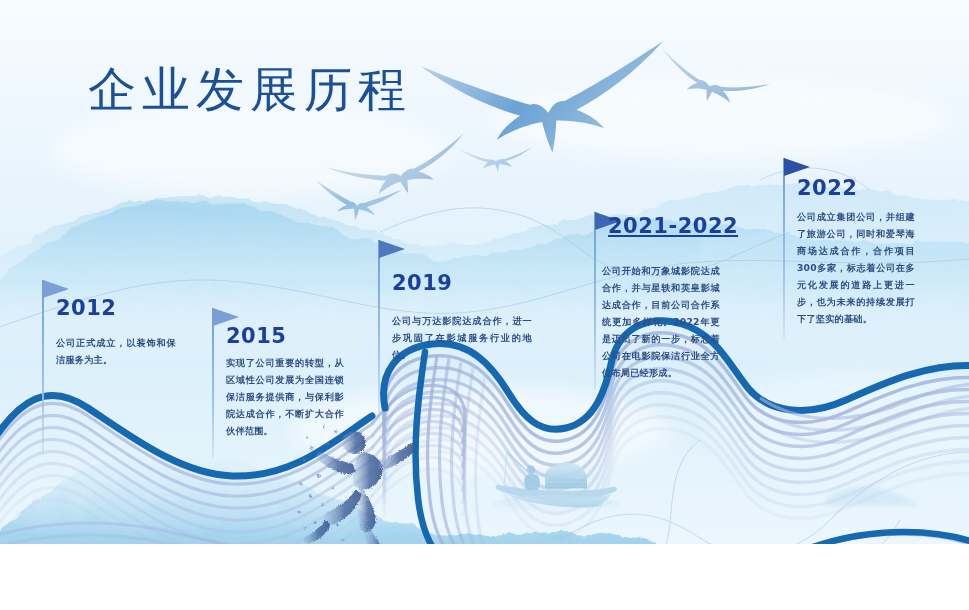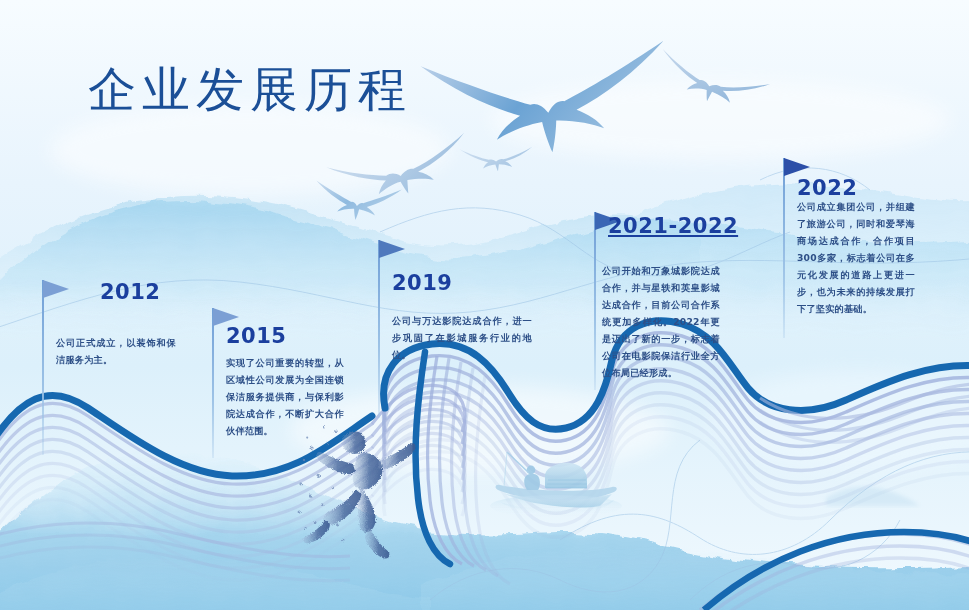--- a/index.html
+++ b/index.html
@@ -2,21 +2,21 @@
 <html><head>
 <meta charset="utf-8">
 <style>
   html,body{margin:0;padding:0;}
   body{
     font-family:"Liberation Sans","DejaVu Sans",sans-serif;
     background:#ffffff;
   }
   #stage{
     position:relative;
-    width:969px;height:610px;
+    width:969px;height:544px;
     overflow:hidden;
     background:linear-gradient(175deg,#f4fafe 0%,#e9f5fd 22%,#ddeffb 45%,#e6f4fc 68%,#f2fafe 100%);
   }
   .layer{position:absolute;left:0;top:0;width:969px;height:610px;pointer-events:none;}
 
   
   #title{
     position:absolute;left:88px;top:58px;
     font-size:48px;letter-spacing:6px;
     color:#1b4f97;
@@ -56,21 +56,21 @@
     letter-spacing:.2px;
     font-family:"DejaVu Sans","Liberation Sans",sans-serif;
     text-align:justify;
     font-weight:600;
   }
 
   
   #ms-2012{left:42px;top:280px;}
   #ms-2012 .pole{height:175px;}
   #ms-2012 .pennant{border-width:9px 0 9px 26px;border-color:transparent transparent transparent #7b9fd4;}
-  #ms-2012 .year{left:14px;top:0;margin-left:44px;}
+  #ms-2012 .year{left:14px;top:16px;}
   #ms-2012 .desc{left:14px;top:46px;width:120px;margin-top:8px;}
 
   #ms-2015{left:212px;top:308px;}
   #ms-2015 .pole{height:150px;}
   #ms-2015 .pennant{border-width:9px 0 9px 26px;border-color:transparent transparent transparent #7b9fd4;}
   #ms-2015 .year{left:14px;top:16px;}
   #ms-2015 .desc{left:14px;top:46px;width:118px;}
 
   #ms-2019{left:378px;top:240px;}
   #ms-2019 .pole{height:178px;}
@@ -81,21 +81,21 @@
   #ms-2021{left:594px;top:212px;}
   #ms-2021 .pole{height:178px;}
   #ms-2021 .pennant{border-width:9px 0 9px 26px;border-color:transparent transparent transparent #3a66b4;}
   #ms-2021 .year{left:14px;top:2px;text-decoration:underline;}
   #ms-2021 .desc{left:8px;top:50px;width:118px;}
 
   #ms-2023{left:783px;top:158px;}
   #ms-2023 .pole{height:180px;}
   #ms-2023 .pennant{border-width:9px 0 9px 26px;border-color:transparent transparent transparent #2c4fa8;}
   #ms-2023 .year{left:14px;top:18px;}
-  #ms-2023 .desc{left:14px;top:40px;width:118px;}
+  #ms-2023 .desc{left:14px;top:50px;width:118px;}
 </style>
 </head>
 <body>
 
 <div id="stage">
 
   <svg class="layer" viewBox="0 0 969 610" preserveAspectRatio="none">
     <defs>
       <linearGradient id="skyG" x1="0" y1="0" x2="0" y2="1">
         <stop offset="0%" stop-color="#f7fcff"></stop>

